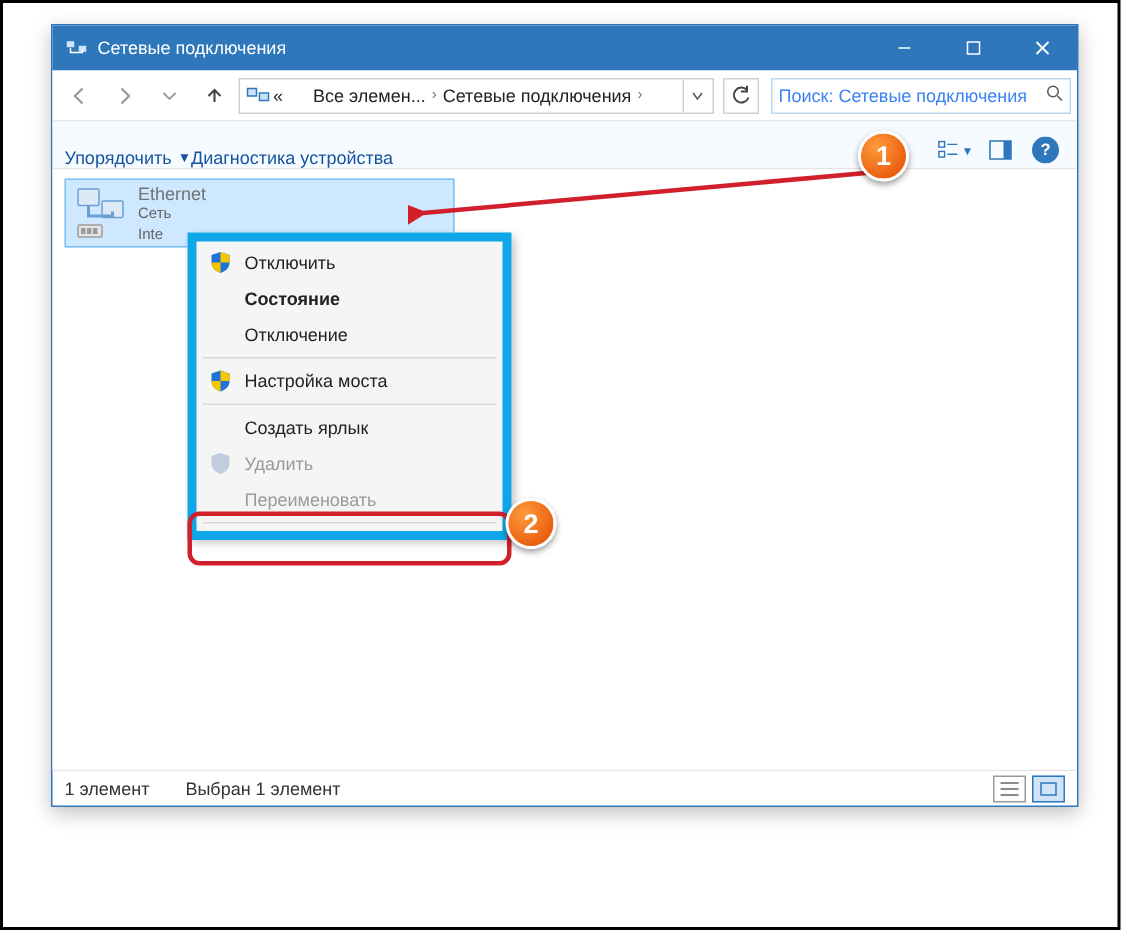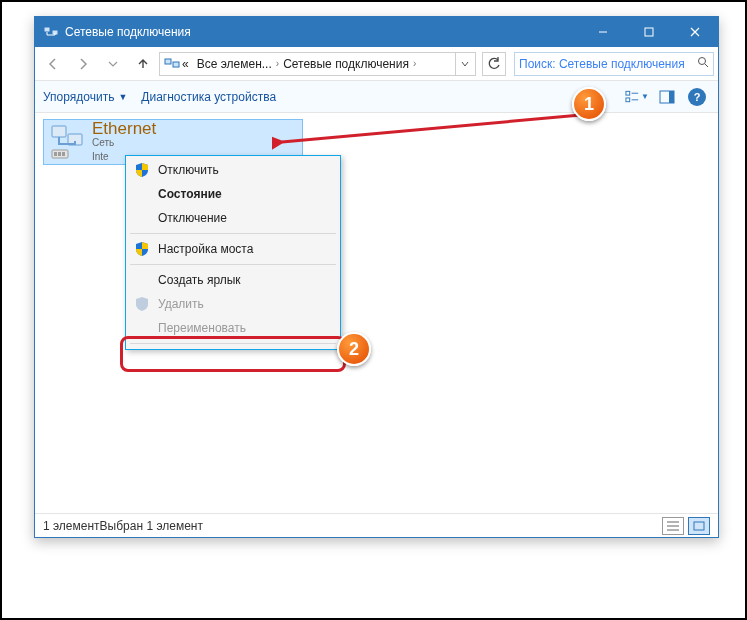--- a/index.html
+++ b/index.html
@@ -88,23 +88,22 @@
     position: relative;
   }
   .searchbox .mag { margin-left:auto; color:#555;}
 
   
   .toolbar {
     height: 32px;
     background:#f6fbff;
     border-bottom:1px solid #e5e5e5;
     display:flex;
-    align-items:center;
+    align-items:flex-end;
     padding:0 8px;
-    gap:14px;
     font-size:12px;
     color:#15539e;
   }
   .toolbar .tb-item { display:flex;align-items:center;gap:4px; white-space:nowrap;}
   .toolbar .tb-group-right { margin-left:auto; display:flex; gap:4px;}
   .iconbtn { width:26px;height:24px;border:1px solid transparent;display:flex;align-items:center;justify-content:center;color:#2e77bb;}
   .iconbtn.help { color:#fff;background:#2e77bb;border-radius:50%;width:18px;height:18px;font-weight:bold;font-size:11px;}
 
   
   .content {
@@ -122,30 +121,30 @@
     padding:2px 4px;
     background:#cde8ff;
     border:1px solid #7cc0f4;
   }
   .conn-icon {
     width:40px;height:40px;
     display:flex;align-items:center;justify-content:center;
     margin-right:4px;
   }
   .conn-text { display:flex;flex-direction:column;line-height:14px;}
-  .conn-text .ln1 { color:#a16207; font-size:17px;}
+  .conn-text .ln1 { color:#737373; font-size:12px;}
   .conn-text .ln2, .conn-text .ln3 { color:#666; font-size:10px;}
 
   
   .ctxmenu {
     position:absolute;
     left:90px; top:42px;
     width:216px;
     background:#f5f5f5;
-    border:1px solid #0ea5e9;
+    border:6px solid #0ea5e9;
     box-shadow:2px 2px 6px rgba(0,0,0,.25);
     padding:2px;
     font-size:12px;
   }
   .ctx-item {
     height:24px;
     display:flex;
     align-items:center;
     padding:0 8px 0 30px;
     position:relative;
@@ -170,20 +169,21 @@
 
   
   .statusbar {
     height:24px;
     border-top:1px solid #e5e5e5;
     display:flex;
     align-items:center;
     padding:0 8px;
     font-size:12px;
     color:#333;
+    gap:24px;
   }
   .statusbar .right { margin-left:auto; display:flex; gap:4px;}
   .viewbtn { width:22px;height:18px;border:1px solid #999;display:flex;align-items:center;justify-content:center;font-size:9px;}
 
   
   .badge {
     position:absolute;
     width:34px;height:34px;
     border-radius:50%;
     background:radial-gradient(circle at 35% 30%, #ff9a3a, #e24a00);
@@ -253,21 +253,21 @@
       </div>
 
     <div class="breadcrumb">
       <span class="bc-icon">
         <svg viewBox="0 0 16 16">
             <rect x="1" y="3" width="6" height="5" fill="#cde3f8" stroke="#2e77bb"></rect>
             <rect x="9" y="6" width="6" height="5" fill="#cde3f8" stroke="#2e77bb"></rect>
           </svg>
       </span>
       <span>«</span>
-      <span style="margin-left:8px">Все элемен...</span>
+      <span style="margin-left:20px">Все элемен...</span>
       <span class="sep">›</span>
       <span>Сетевые подключения</span>
       <span class="sep">›</span>
       <span style="flex:1"></span>
       <span class="dd">
           <svg width="10" height="10" viewBox="0 0 10 10">
             <path d="M2 3 L5 7 L8 3" stroke="#555" fill="none"></path>
           </svg>
         </span>
     </div>

